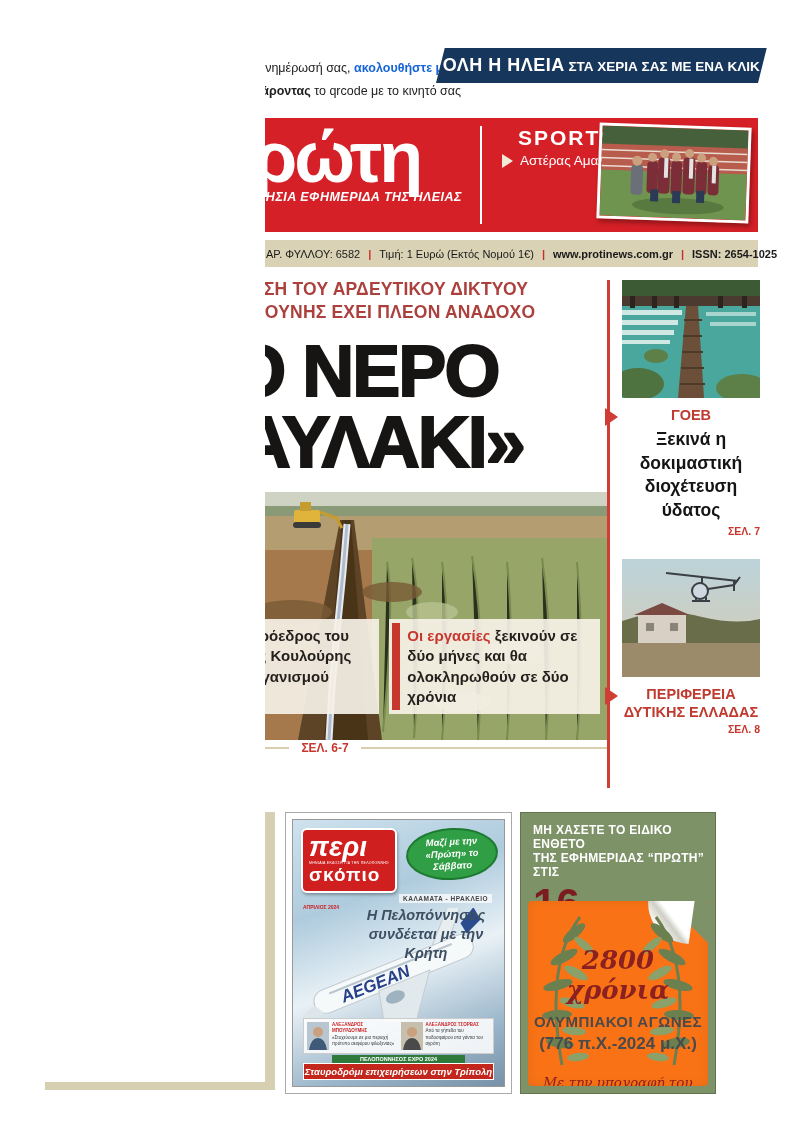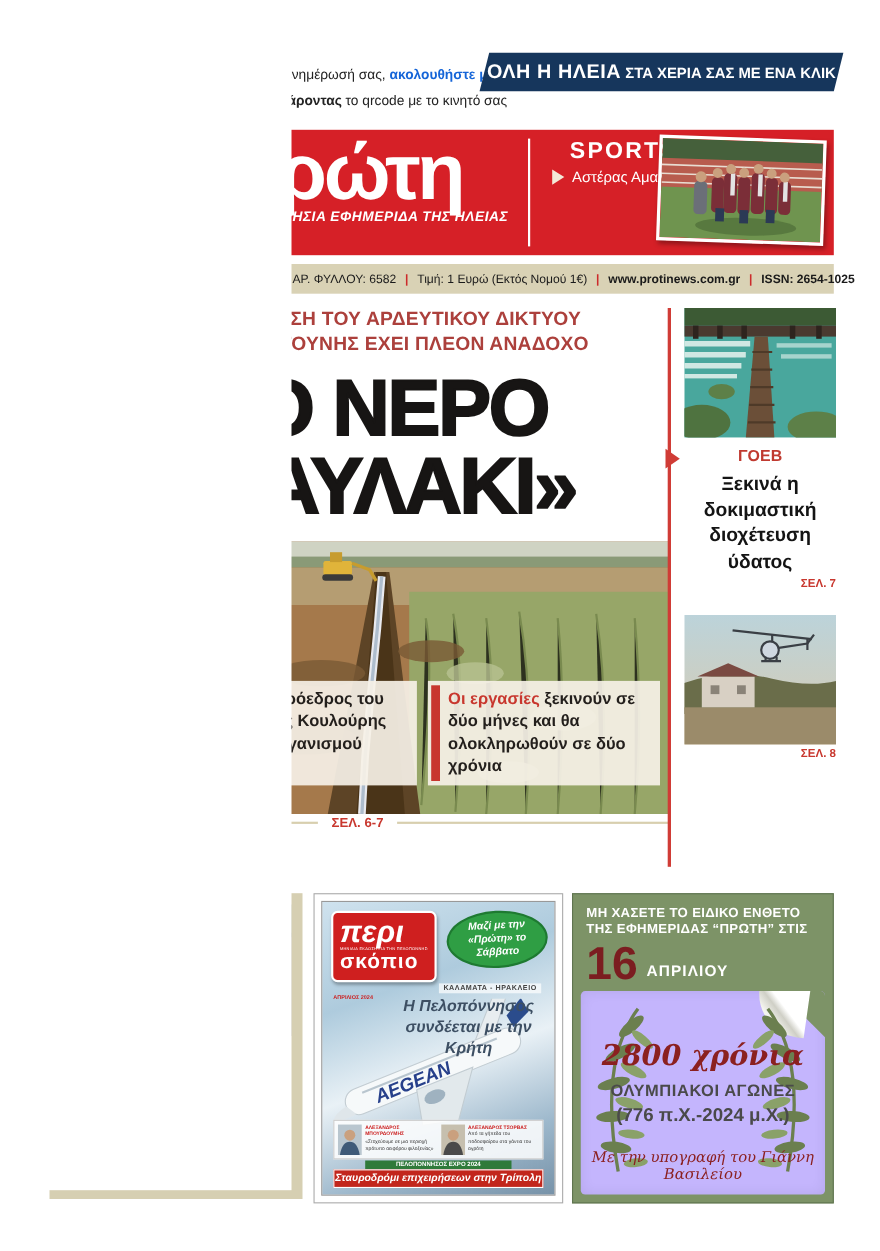--- a/index.html
+++ b/index.html
@@ -91,27 +91,27 @@
   .plane-wrap { position:absolute; left:-14px; top:88px; width:250px; height:130px; }
   .people { position:absolute; left:10px; right:10px; bottom:32px; display:flex; gap:4px; background:rgba(255,255,255,.85); border:1px solid #ccc; padding:3px; }
   .person { flex:1; display:flex; gap:3px; }
   .person .pphoto { width:22px; height:28px; flex:none; overflow:hidden; }
   .person .ptxt { font-size:4.5px; color:#333; line-height:1.4; }
   .person .pname { color:#c22; font-weight:bold; font-size:4.5px; }
   .expo { position:absolute; left:10px; right:10px; bottom:6px; }
   .expo-label { text-align:center; font-size:5.5px; font-weight:bold; color:#fff; background:#2f7a3a; width:70%; margin:0 auto; padding:1px 0; }
   .expo-title { background:#c2261c; border:1px solid #fff; color:#fff; font-style:italic; font-weight:bold; font-size:9.5px; text-align:center; padding:2px 0; }
 
-  .box-insert { position:absolute; left:520px; top:812px; width:238px; height:282px; background:#7d9367; border:1px solid #5f7450; }
+  .box-insert { position:absolute; left:520px; top:812px; width:196px; height:282px; background:#7d9367; border:1px solid #5f7450; }
   .ins-line { color:#fff; font-weight:bold; font-size:12px; letter-spacing:.3px; }
   .ins-top { padding:10px 10px 0 12px; }
   .ins-date { margin-top:8px; display:flex; align-items:flex-end; gap:8px; }
   .ins-day { color:#7b1d20; font-size:42px; font-weight:bold; line-height:.8; }
   .ins-month { color:#fff; font-weight:bold; font-size:14px; letter-spacing:1px; padding-bottom:3px; }
-  .sheet { position:absolute; left:7px; right:7px; bottom:7px; top:88px; background:#c4b5fd; border-radius:4px; box-shadow:inset 0 0 12px rgba(0,0,0,.08); overflow:hidden; }
+  .sheet { position:absolute; left:7px; right:7px; bottom:7px; top:88px; background:#f97316; border-radius:4px; box-shadow:inset 0 0 12px rgba(0,0,0,.08); overflow:hidden; }
   .curl { position:absolute; right:-2px; top:-2px; width:0; height:0; border-top:46px solid #7d9367; border-left:46px solid transparent; }
   .curl2 { position:absolute; right:16px; top:-6px; width:46px; height:46px; background:linear-gradient(225deg,#fff 45%,#cfcfc6 55%,#f4f4ee 70%); transform:rotate(8deg); border-radius:0 0 0 40px; }
   .sheet-texts { position:absolute; left:0; right:0; top:44px; text-align:center; }
   .yrs { font-family:"DejaVu Serif", serif; font-style:italic; font-weight:bold; color:#8b2020; font-size:26px; }
   .games { margin-top:8px; color:#4a4a4a; font-weight:bold; font-size:15px; letter-spacing:.5px; }
   .range { margin-top:4px; color:#4a4a4a; font-weight:bold; font-size:17px; }
   .signature { margin-top:20px; font-family:"DejaVu Serif", serif; font-style:italic; color:#8b2020; font-size:13.5px; }
   .branch { position:absolute; top:10px; width:64px; height:160px; }
   .branch.left { left:2px; }
   .branch.right { right:2px; transform:scaleX(-1); }
@@ -431,20 +431,24 @@
             <line x1="80" y1="18" x2="80" y2="26"></line>
             <circle cx="78" cy="32" r="8" fill="#cfd8e0"></circle>
             <path d="M86 30 l26 -4 6 -8"></path>
             <path d="M112 22 l0 10"></path>
             <line x1="70" y1="42" x2="88" y2="42"></line>
               <line x1="74" y1="38" x2="74" y2="42"></line>
               <line x1="84" y1="38" x2="84" y2="42"></line>
           </g>
         </svg>
       </div>
+      <div class="side-label-row">
+        <span class="side-arrow"></span>
+        <span>ΠΕΡΙΦΕΡΕΙΑ ΔΥΤΙΚΗΣ ΕΛΛΑΔΑΣ</span>
+      </div>
       <div class="side-page">ΣΕΛ. 8</div>
     </div>
   </div>
 
   <div class="box-left">
     <div class="tri-down"></div>
     <div class="photo">
       <svg width="210" height="120" viewBox="0 0 210 120" preserveAspectRatio="none">
         <rect width="210" height="120" fill="#8f9091"></rect>
         <rect width="210" height="30" fill="#7f8f6a"></rect>

